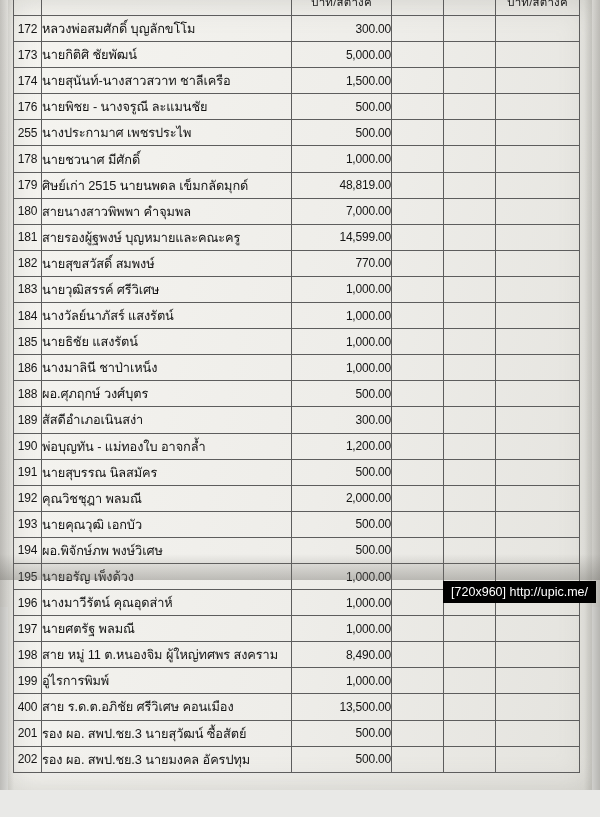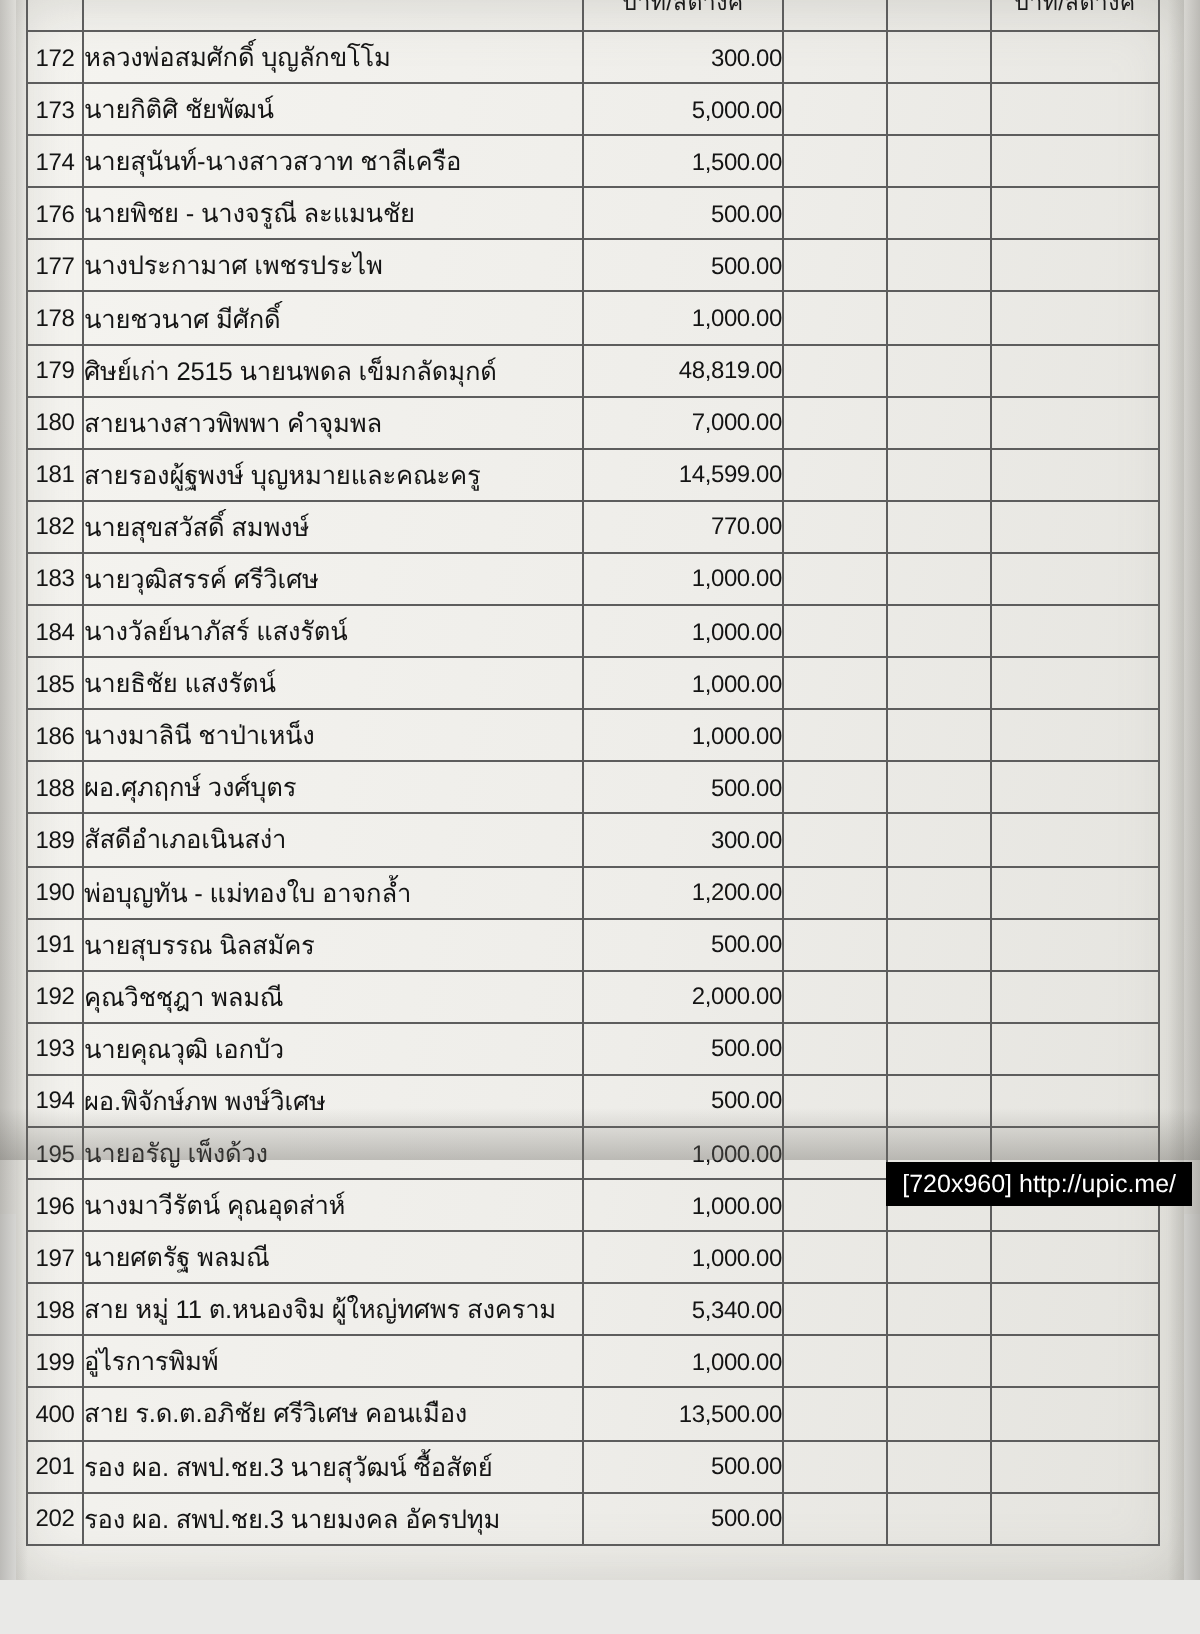--- a/index.html
+++ b/index.html
@@ -188,21 +188,21 @@
         </tr>
         <tr>
           <td class="num">176</td>
           <td class="name">นายพิชย - นางจรูณี ละแมนชัย</td>
           <td class="amt">500.00</td>
           <td class="blank"></td>
           <td class="blank"></td>
           <td class="blank"></td>
         </tr>
         <tr>
-          <td class="num">177</td>
+          <td class="num">255</td>
           <td class="name">นางประกามาศ เพชรประไพ</td>
           <td class="amt">500.00</td>
           <td class="blank"></td>
           <td class="blank"></td>
           <td class="blank"></td>
         </tr>
         <tr>
           <td class="num">178</td>
           <td class="name">นายชวนาศ มีศักดิ์</td>
           <td class="amt">1,000.00</td>
@@ -350,21 +350,21 @@
           <td class="num">197</td>
           <td class="name">นายศตรัฐ พลมณี</td>
           <td class="amt">1,000.00</td>
           <td class="blank"></td>
           <td class="blank"></td>
           <td class="blank"></td>
         </tr>
         <tr>
           <td class="num">198</td>
           <td class="name">สาย หมู่ 11 ต.หนองจิม ผู้ใหญ่ทศพร สงคราม</td>
-          <td class="amt">5,340.00</td>
+          <td class="amt">8,490.00</td>
           <td class="blank"></td>
           <td class="blank"></td>
           <td class="blank"></td>
         </tr>
         <tr>
           <td class="num">199</td>
           <td class="name">อู่ไรการพิมพ์</td>
           <td class="amt">1,000.00</td>
           <td class="blank"></td>
           <td class="blank"></td>

